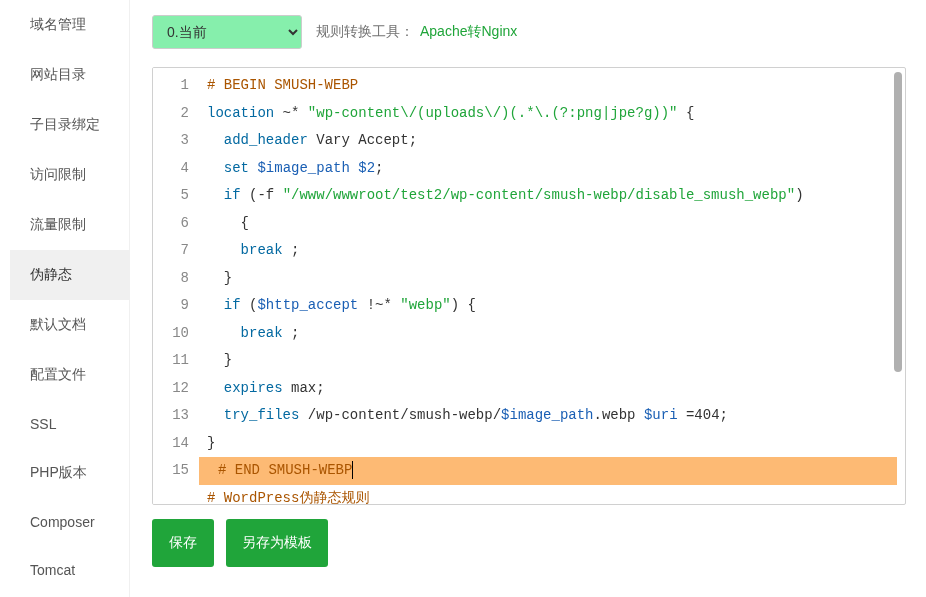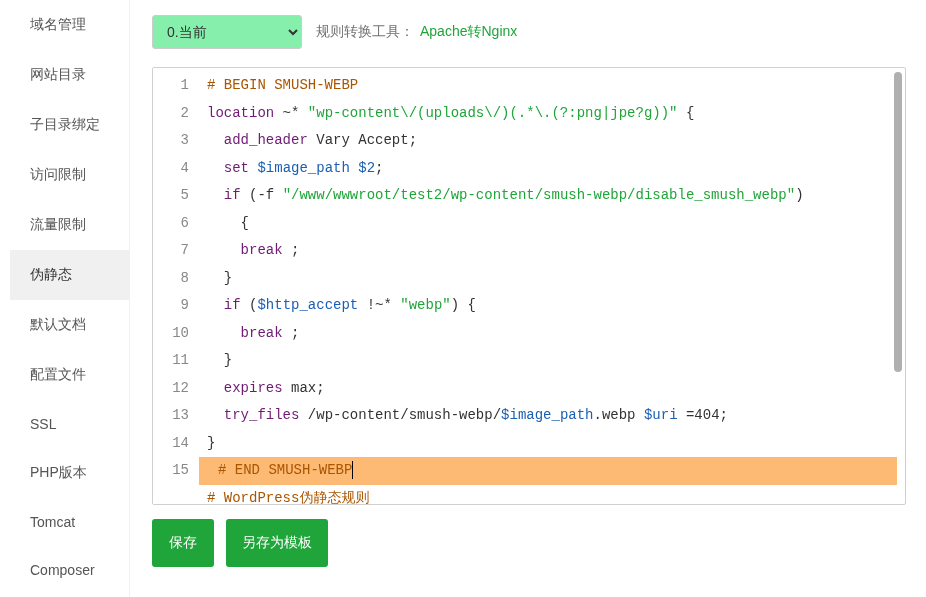--- a/index.html
+++ b/index.html
@@ -72,21 +72,21 @@
     position: relative;
     overflow: hidden;
   }
   .line { white-space: pre; }
   .line.active-line {
     background: #fdba74;
     margin-left: -8px;
     padding-left: 19px;
   }
   .cm-comment { color: #a50; }
-  .cm-keyword { color: #701a75; text-align: right; }
+  .cm-keyword { color: #0369a1; text-align: right; }
   .cm-string  { color: #20a53a; }
   .cm-variable{ color: #1a5fb4; }
   .cursor {
     display: inline-block;
     border-left: 1.5px solid #000;
     margin-left: 0;
     height: 18px;
     vertical-align: middle;
   }
   .scrollbar-v {
@@ -122,22 +122,22 @@
       <div class="sidebar-item">域名管理</div>
       <div class="sidebar-item">网站目录</div>
       <div class="sidebar-item">子目录绑定</div>
       <div class="sidebar-item">访问限制</div>
       <div class="sidebar-item">流量限制</div>
       <div class="sidebar-item active">伪静态</div>
       <div class="sidebar-item">默认文档</div>
       <div class="sidebar-item">配置文件</div>
       <div class="sidebar-item">SSL</div>
       <div class="sidebar-item">PHP版本</div>
+      <div class="sidebar-item">Composer</div>
       <div class="sidebar-item">Tomcat</div>
-      <div class="sidebar-item">Composer</div>
     </div>
 
   <div class="main">
     <div class="topbar">
       <select class="select-box">
         <option>0.当前</option>
       </select>
       <span class="tool-label">规则转换工具：</span>
       <a href="#" class="tool-link">Apache转Nginx</a>
     </div>

